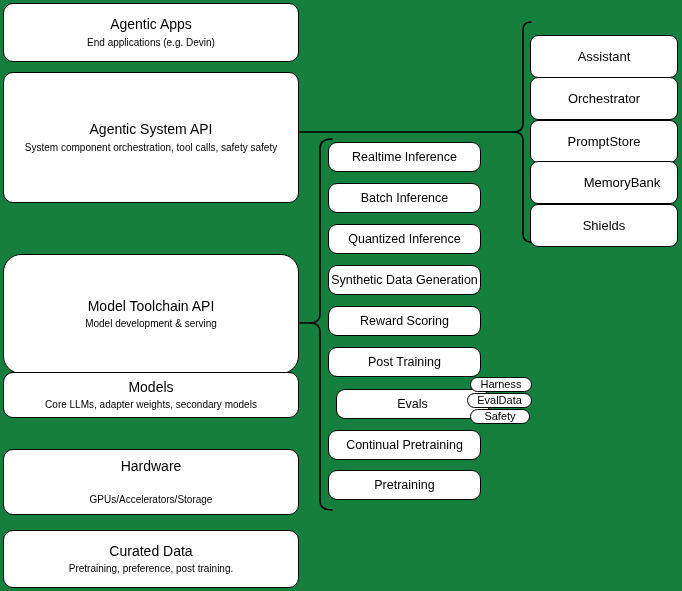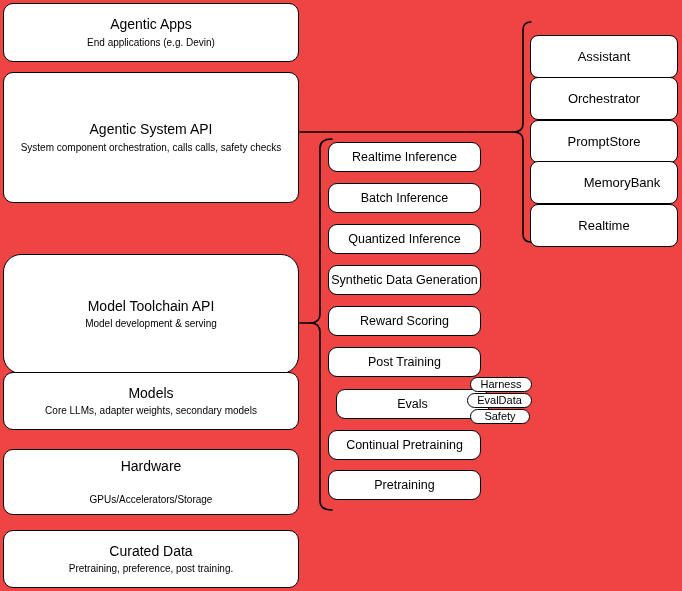--- a/index.html
+++ b/index.html
@@ -1,19 +1,19 @@
 <!DOCTYPE html>
 <html><head>
 <meta charset="utf-8">
 <style>
   html,body{margin:0;padding:0;background:#fff;}
   .canvas{
     position:relative;
     width:682px;height:591px;
-    background:#ef4444;
+    background:#15803d;
     font-family:"Liberation Sans", sans-serif;
     color:#000;
     overflow:hidden;
   }
   .overlay{position:absolute;top:0;left:0;width:682px;height:591px;}
   .node{
     position:absolute;
     background:#ffffff;
     border:1.5px solid #000;
     display:flex;
@@ -56,27 +56,27 @@
       <path d="M332,139 Q320,139 320,148 L320,314 Q320,323 310,323 Q320,323 320,332 L320,501 Q320,510 332,510"></path>
     </g>
   </svg>
 
   <div class="node lbox" style="top:3px;height:59px;border-radius:10px;">
     <div class="t">Agentic Apps</div>
     <div class="s">End applications (e.g. Devin)</div>
   </div>
   <div class="node lbox" style="top:72px;height:131px;border-radius:10px;">
     <div class="t">Agentic System API</div>
-    <div class="s">System component orchestration, calls calls, safety checks</div>
+    <div class="s">System component orchestration, tool calls, safety safety</div>
   </div>
   <div class="node lbox" style="top:223px;height:120px;border-radius:18px;margin-top:31px;">
     <div class="t">Model Toolchain API</div>
     <div class="s">Model development &amp; serving</div>
   </div>
-  <div class="node lbox" style="top:372px;height:58px;border-radius:10px;">
+  <div class="node lbox" style="top:372px;height:46px;border-radius:10px;">
     <div class="t">Models</div>
     <div class="s">Core LLMs, adapter weights, secondary models</div>
   </div>
   <div class="node lbox" style="top:449px;height:66px;border-radius:10px;gap:20px;">
     <div class="t">Hardware</div>
     <div class="s">GPUs/Accelerators/Storage</div>
   </div>
   <div class="node lbox" style="top:530px;height:58px;border-radius:10px;">
     <div class="t">Curated Data</div>
     <div class="s">Pretraining, preference, post training.</div>
@@ -126,16 +126,16 @@
   <div class="node rbox" style="top:77px;">
     <span>Orchestrator</span>
   </div>
   <div class="node rbox" style="top:120px;">
     <span>PromptStore</span>
   </div>
   <div class="node rbox" style="top:161px;padding-left:36px;">
     <span>MemoryBank</span>
   </div>
   <div class="node rbox" style="top:204px;">
-    <span>Realtime</span>
+    <span>Shields</span>
   </div>
 
 </div>
 
 </body></html>

